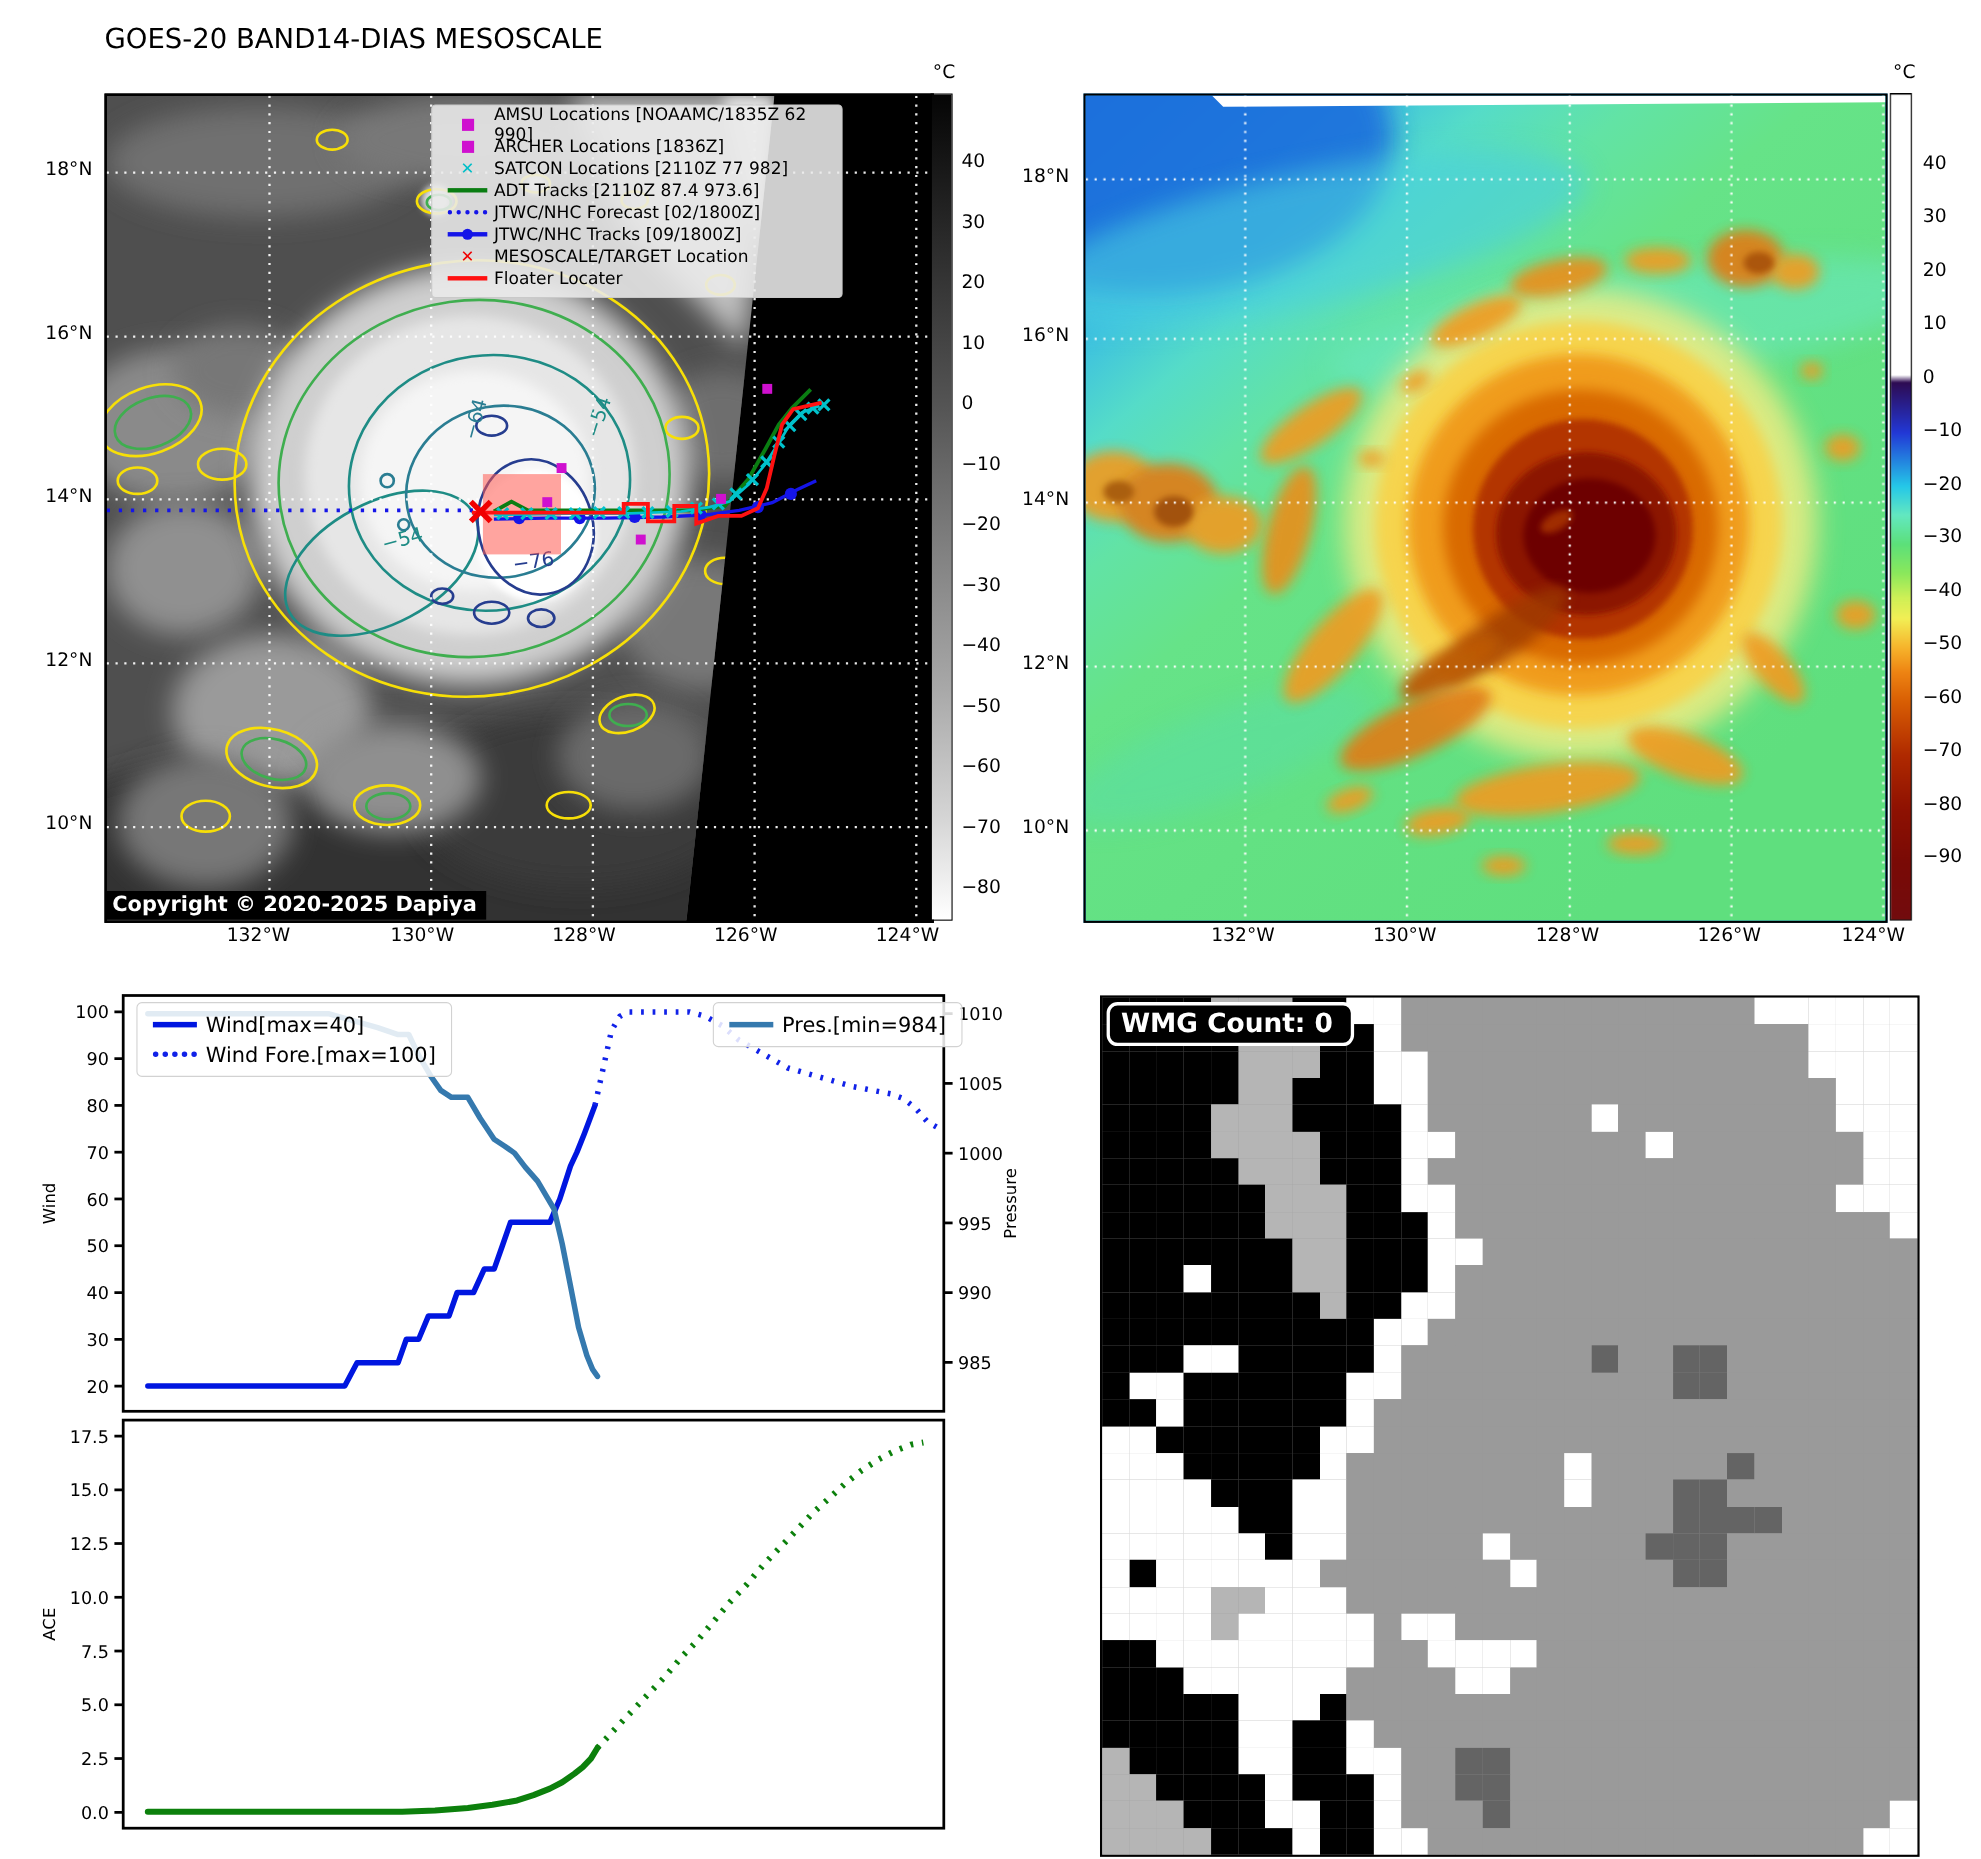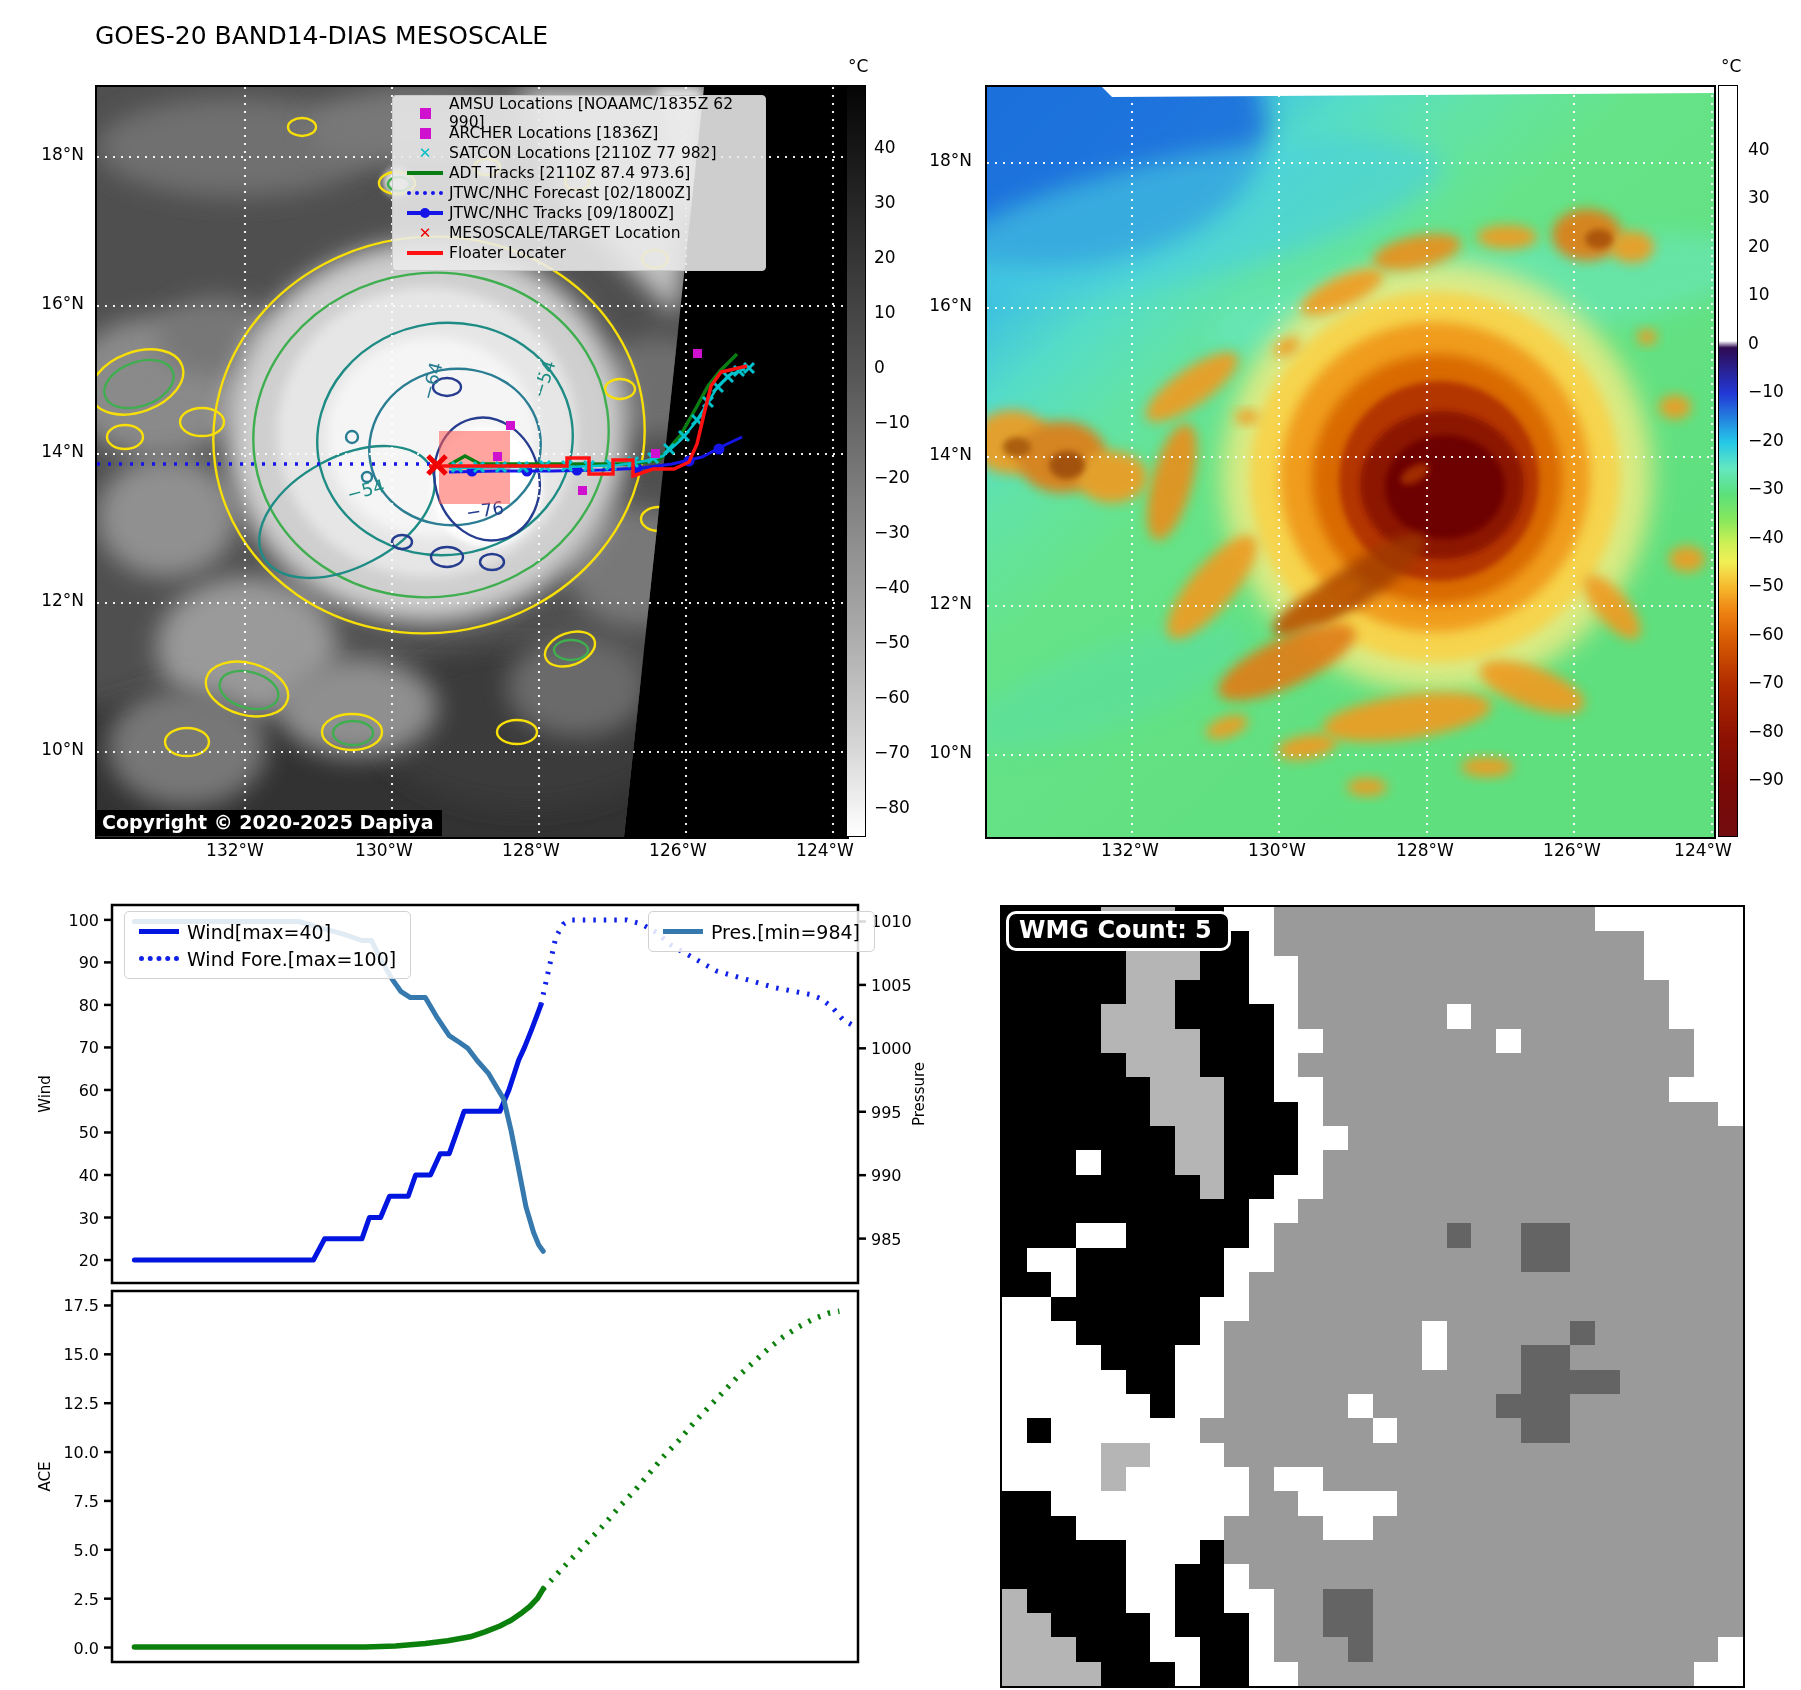--- a/index.html
+++ b/index.html
@@ -1406,21 +1406,21 @@
       <div style="background: rgb(154, 154, 154);"></div>
       <div style="background: rgb(154, 154, 154);"></div>
       <div style="background: rgb(154, 154, 154);"></div>
       <div style="background: rgb(154, 154, 154);"></div>
       <div style="background: rgb(154, 154, 154);"></div>
       <div style="background: rgb(154, 154, 154);"></div>
       <div style="background: rgb(154, 154, 154);"></div>
       <div style="background: rgb(255, 255, 255);"></div>
       <div style="background: rgb(255, 255, 255);"></div>
     </div>
-  <div class="abs" id="wmg-badge">WMG Count: 5</div>
+  <div class="abs" id="wmg-badge">WMG Count: 0</div>
 
 <div class="tick-label" style="left: 190px; top: 840px; width: 90px; text-align: center;">132°W</div>
     <div class="tick-label" style="left: 339px; top: 840px; width: 90px; text-align: center;">130°W</div>
     <div class="tick-label" style="left: 486px; top: 840px; width: 90px; text-align: center;">128°W</div>
     <div class="tick-label" style="left: 633px; top: 840px; width: 90px; text-align: center;">126°W</div>
     <div class="tick-label" style="left: 780px; top: 840px; width: 90px; text-align: center;">124°W</div>
     <div class="tick-label" style="left: 18px; top: 144px; width: 66px; text-align: right;">18°N</div>
     <div class="tick-label" style="left: 18px; top: 293px; width: 66px; text-align: right;">16°N</div>
     <div class="tick-label" style="left: 18px; top: 441px; width: 66px; text-align: right;">14°N</div>
     <div class="tick-label" style="left: 18px; top: 590px; width: 66px; text-align: right;">12°N</div>

